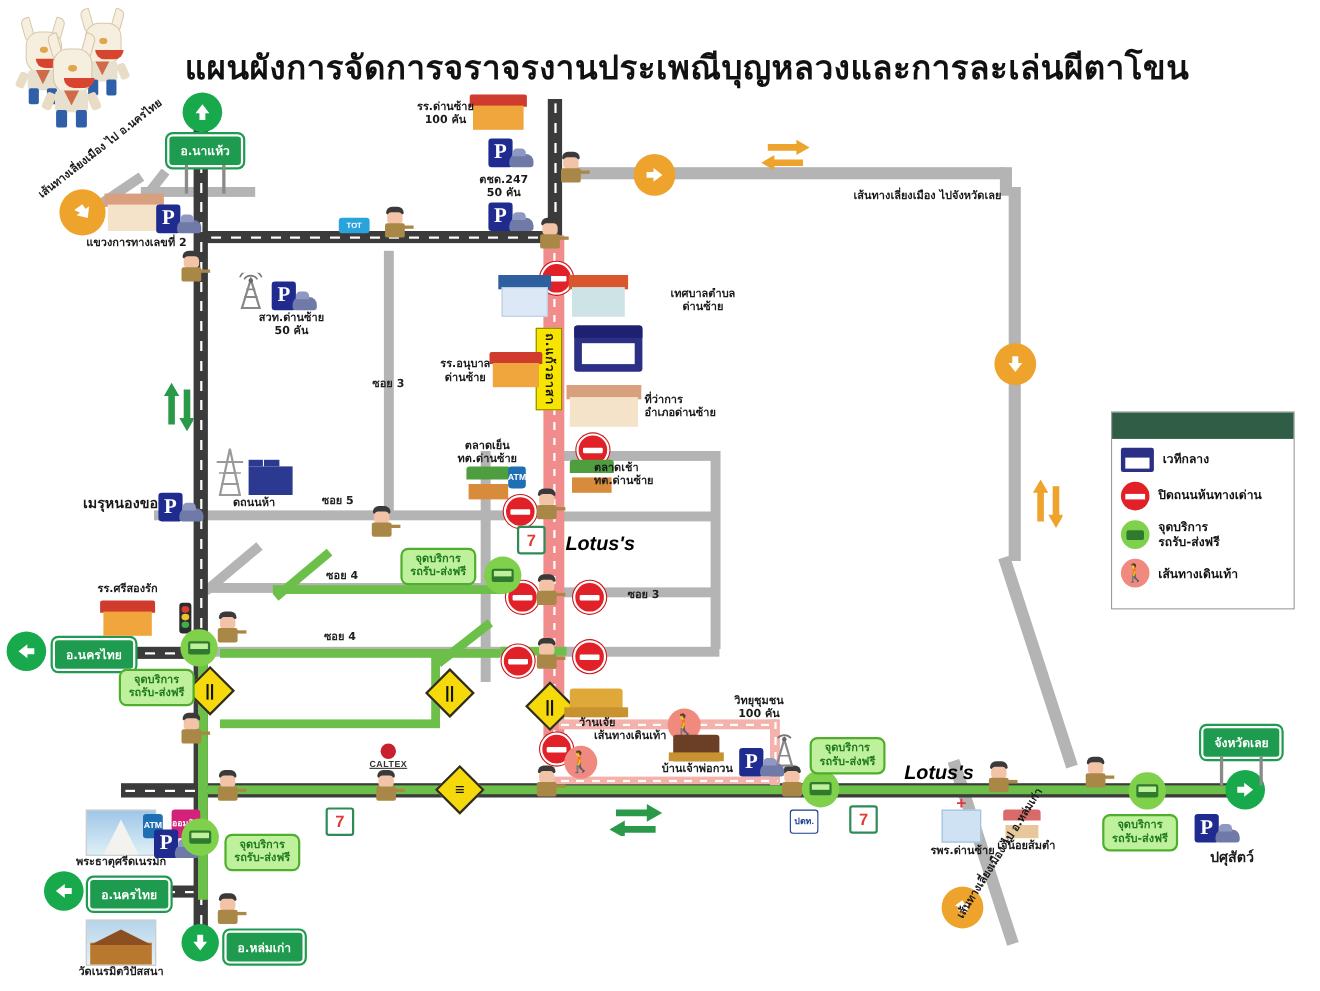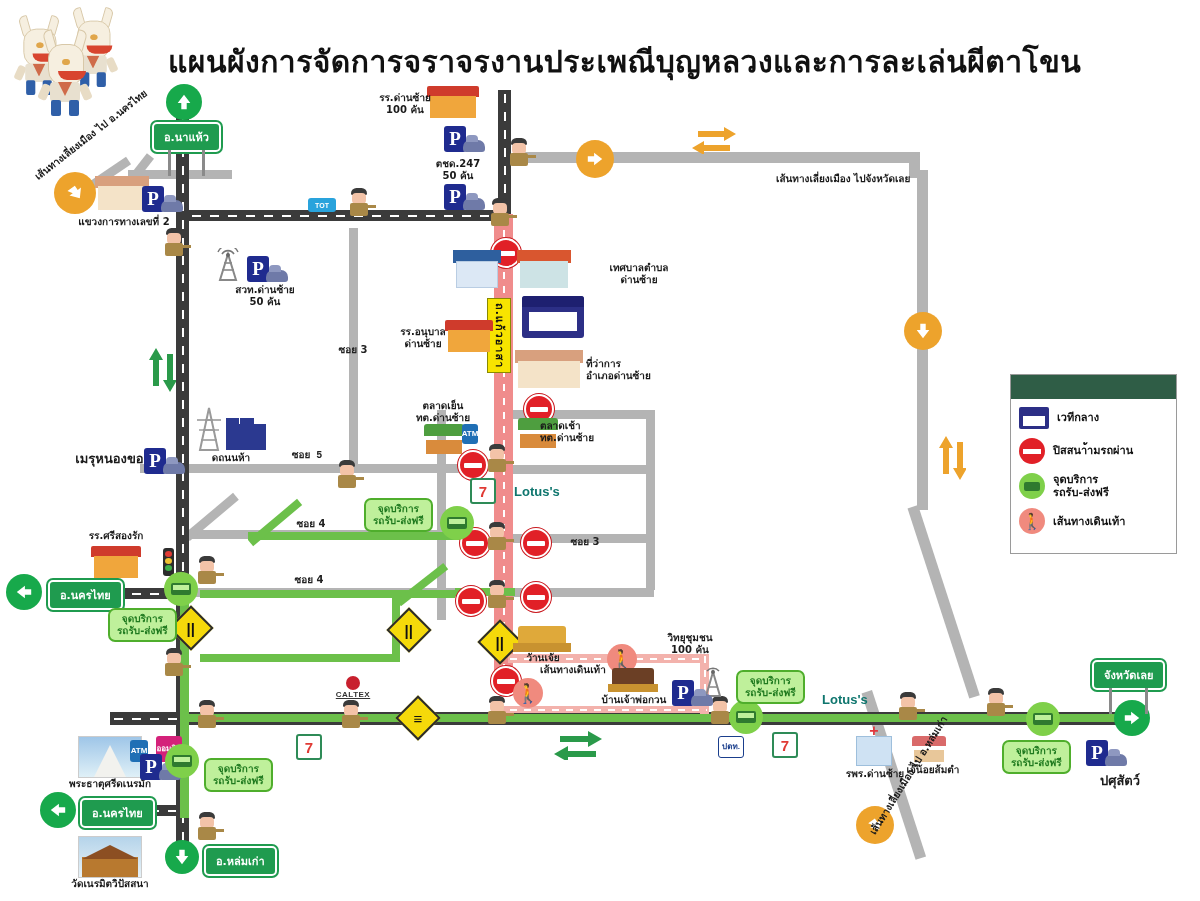--- a/index.html
+++ b/index.html
@@ -164,21 +164,21 @@
 
   
   .tile{position:absolute;border-radius:3px;display:flex;align-items:center;justify-content:center;
      font-size:8px;font-weight:bold;color:#fff;text-align:center;line-height:1;
      font-family:"Liberation Sans",sans-serif;}
   .tile.seven{background:#fff;border:2px solid #2e8b57;color:#e03a34;font-size:15px;}
   .tile.tot{background:#29a3dc;color:#fff;font-size:7px;}
   .tile.atm1{background:#1f6fb5;}
   .tile.atm2{background:#d4217a;}
   .tile.ptt{background:#fff;color:#1a3e8c;font-size:8px;}
-  .lotus{position:absolute;color:#0f766e;font-size:13px;font-weight:bold;
+  .lotus{position:absolute;color:#000000;font-size:18px;font-weight:bold;font-style:italic;
      font-family:"Liberation Sans",sans-serif;}
   .caltex{position:absolute;text-align:center;}
   .caltex .d{width:14px;height:14px;border-radius:50%;background:#c8202e;margin:0 auto;}
   .caltex .t{font-size:8px;font-weight:bold;color:#333;letter-spacing:.5px;text-decoration:underline;}
 
   
   .vstreet{position:absolute;background:#f7e400;border:1px solid #8a8a00;
      writing-mode:vertical-rl;font-size:11px;font-weight:bold;color:#111;
      padding:4px 2px;letter-spacing:1px;font-family:"DejaVu Sans",sans-serif;}
 
@@ -723,21 +723,21 @@
   </div>
   <div class="lab" style="left:902px;top:764px;width:62px;">เจ๊น้อยส้มตำ</div>
 
   <div class="pk" style="left:1086px;top:740px;">
       <div class="b">P</div>
       <div class="car"></div>
     </div>
   <div class="lab big" style="left:1080px;top:774px;width:80px;">ปศุสัตว์</div>
 
   <div class="lab soi" style="left:330px;top:344px;width:46px;">ซอย 3</div>
-  <div class="lab soi" style="left:284px;top:450px;width:46px;font-family:Liberation Mono, monospace;">ซอย 5</div>
+  <div class="lab soi" style="left:284px;top:450px;width:46px;">ซอย 5</div>
   <div class="lab soi" style="left:288px;top:518px;width:46px;">ซอย 4</div>
   <div class="lab soi" style="left:562px;top:536px;width:46px;">ซอย 3</div>
   <div class="lab soi" style="left:286px;top:574px;width:46px;">ซอย 4</div>
 
   <div class="busdot" style="left:440px;top:506px;">
       <div class="bus"></div>
     </div>
   <div class="svc" style="left:364px;top:498px;">จุดบริการ
 รถรับ-ส่งฟรี</div>
 
@@ -772,21 +772,21 @@
 
   <div id="legend">
     <div class="hdr"></div>
     <div class="rows">
       <div class="row">
         <div class="lg-stage"></div>
         <div class="txt">เวทีกลาง</div>
       </div>
       <div class="row">
         <div class="lg-no"></div>
-        <div class="txt">ปิสสนา้ามรถผ่าน</div>
+        <div class="txt">ปิดถนนห้นทางเด่าน</div>
       </div>
       <div class="row">
         <div class="lg-bus"></div>
         <div class="txt">จุดบริการ
 รถรับ-ส่งฟรี</div>
       </div>
       <div class="row">
         <div class="lg-ped">🚶</div>
         <div class="txt">เส้นทางเดินเท้า</div>
       </div>

